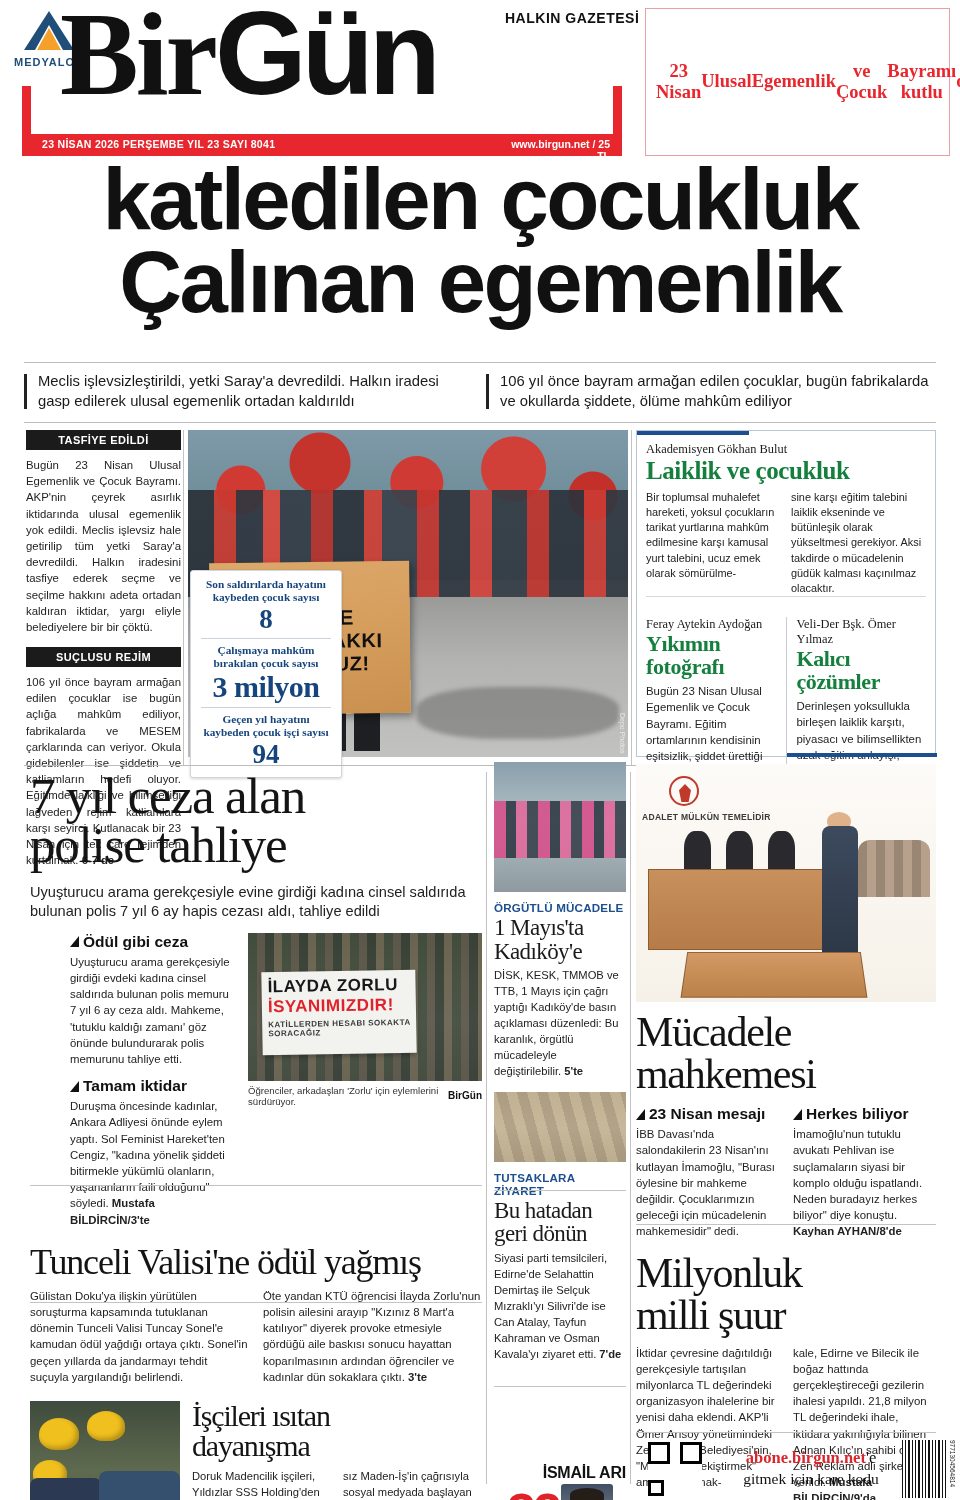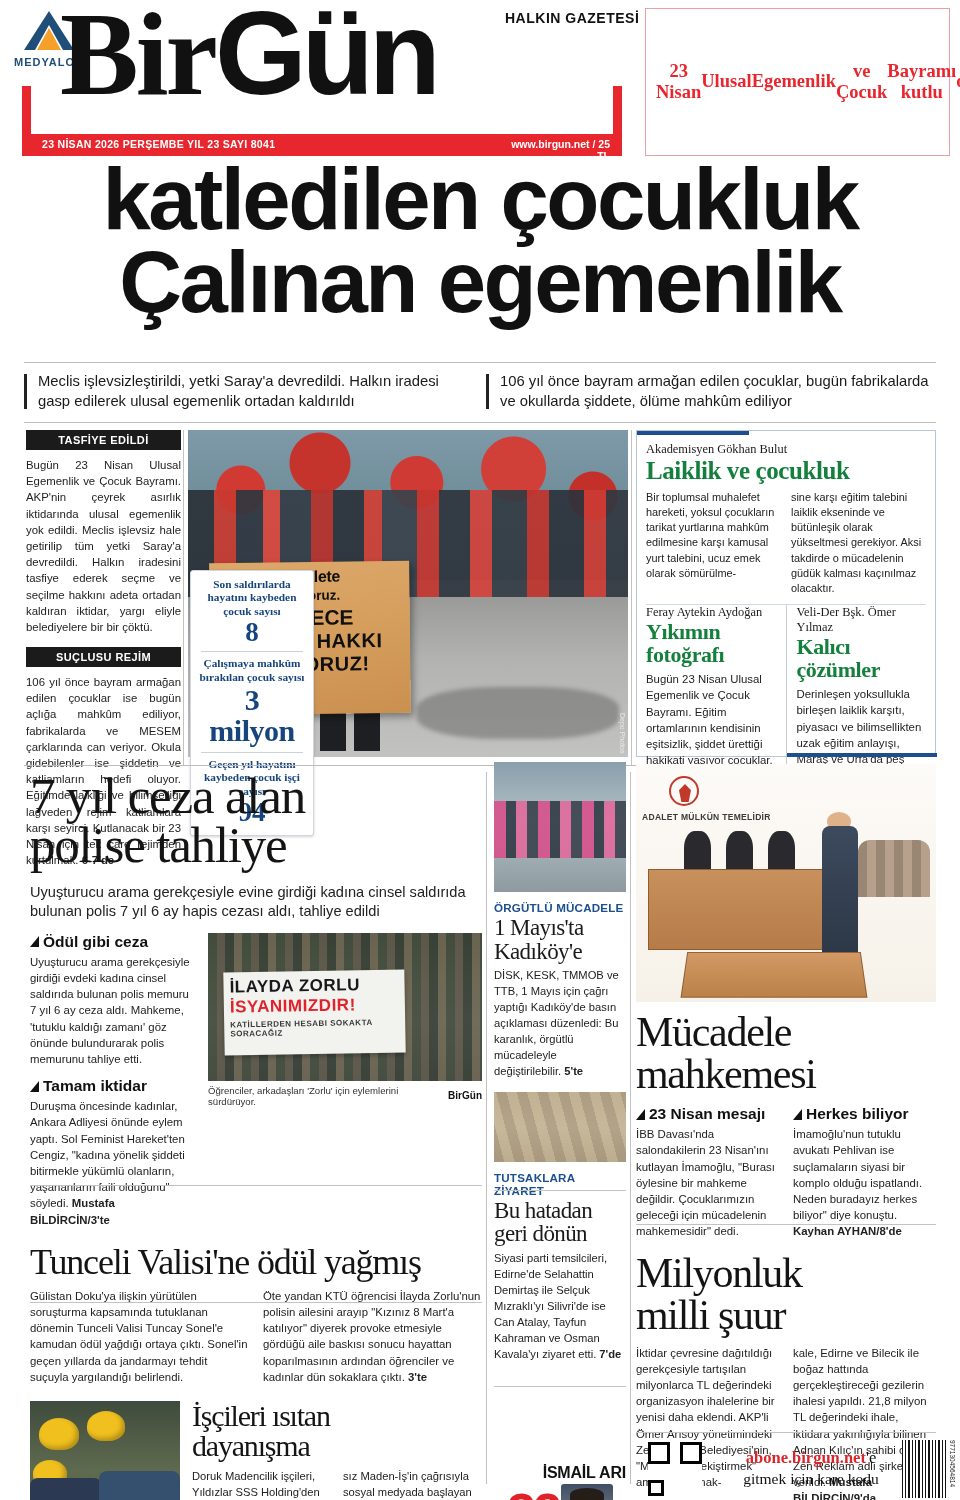--- a/index.html
+++ b/index.html
@@ -177,21 +177,21 @@
   .placard .l3 { font-size: 21px; font-weight: bold; text-align:center; margin-top:3px; }
   .placard .l4 { font-size: 20px; font-weight: bold; text-align:center; letter-spacing:.5px; }
   .placard .l5 { font-size: 20px; font-weight: bold; text-align:center; letter-spacing:.5px; }
   .photo-credit-v {
     position:absolute; right:2px; bottom:4px;
     writing-mode: vertical-rl; font-size: 7px; color:#f0f0f0; opacity:.85;
   }
 
   
   .stats {
-    position: absolute; left: 190px; top: 570px; width: 124px;
+    position: absolute; left: 190px; top: 570px; width: 152px;
     background: #fff; border: 1px solid #cfd6dd; border-radius: 3px;
     padding: 7px 8px 9px; text-align: center;
     box-shadow: 0 1px 3px rgba(0,0,0,.18);
     font-family: "Liberation Serif", serif;
   }
   .stats .lbl { font-size: 11.3px; font-weight: bold; line-height: 1.18; color:#16457e; }
   .stats .num { font-size: 27px; font-weight: bold; color:#16457e; line-height: 1.05; }
   .stats .num.big { font-size: 30px; letter-spacing:-.5px; }
   .stats .div { height:1px; background:#c9d2da; margin: 5px 2px; }
 
@@ -201,41 +201,41 @@
     border: 1px solid #b9c6d4; background:#fff; padding: 8px 9px;
   }
   .opinion .topbar { height: 4px; background:#1b4f8f; width: 112px; margin: -8px 0 7px -9px; }
   .byline { font-family:"Liberation Serif",serif; font-size: 12.4px; color:#1a1a1a; }
   .op-title {
     font-family:"Liberation Serif",serif; font-weight: bold; color:#15803d;
     font-size: 25px; line-height: 1.02; margin: 1px 0 6px; letter-spacing:-.4px;
   }
   .op-cols { display:flex; gap: 10px; font-size: 10.9px; line-height: 1.4; color:#222; }
   .op-cols > div { flex:1; }
-  .op-split { display:flex; gap:10px; margin-top: 8px; border-top:1px solid #d2dae2; padding-top:0;}
+  .op-split { display:flex; gap:10px; margin-top: 0; border-top:1px solid #d2dae2; padding-top:20px;}
   .op-split > div { flex:1; }
   .op-split .sep { flex:0 0 1px; background:#c5ced7; }
   .op-title.sm { font-size: 22px; margin-bottom: 5px; }
   .op-foot-bar { position:absolute; left: 150px; bottom: -1px; width: 150px; height:4px; background:#1b4f8f; }
 
   .rule-full { position:absolute; left: 24px; width: 912px; height:1px; background:#bbb; }
 
   
   .band2 { position:absolute; left:0; top: 772px; width:960px; height: 610px; }
 
   .b2-left { position:absolute; left: 30px; top: 0; width: 452px; }
   .serif-hl {
     font-family:"Liberation Serif", serif; font-weight: normal;
     color:#141414; letter-spacing:-1.2px;
   }
   .hl-7yil { font-size: 51px; line-height: 0.97; }
   .sub-7yil { font-size: 14.6px; line-height: 1.3; margin-top: 12px; color:#222; }
 
   .subcols { display:flex; gap: 12px; margin-top: 12px; }
-  .sc-narrow { width: 166px; }
+  .sc-narrow { width: 166px; margin-left: 40px; }
   .sc-photo { flex:1; }
   .arrow-h {
     font-size: 15.5px; font-weight: bold; color:#111; margin-bottom: 3px;
     display:flex; align-items:center; gap:4px;
   }
   .tri {
     width:0; height:0; border-left: 9px solid transparent;
     border-bottom: 11px solid #111; display:inline-block;
   }
   .mini-body { font-size: 11.4px; line-height: 1.42; color:#222; }

